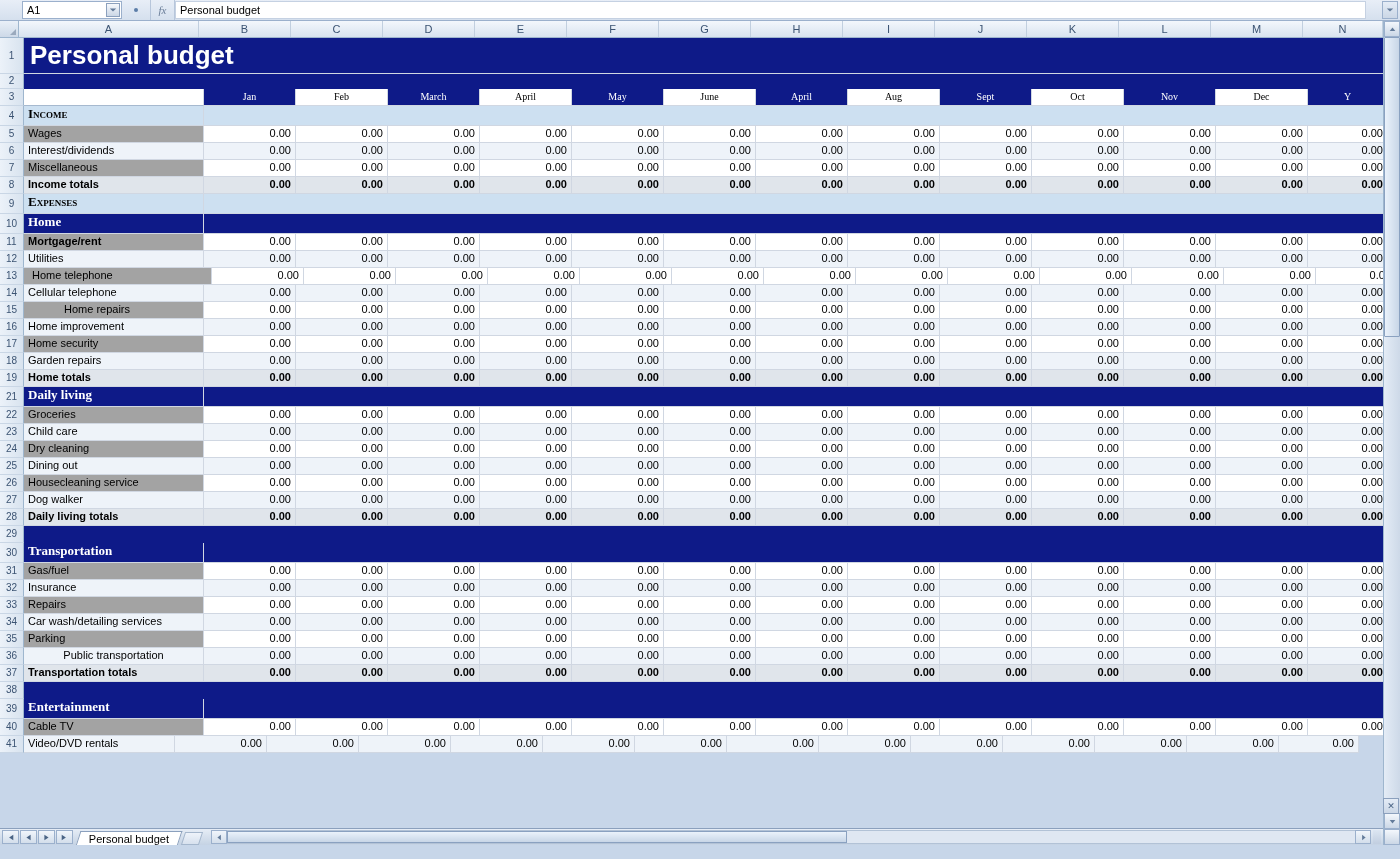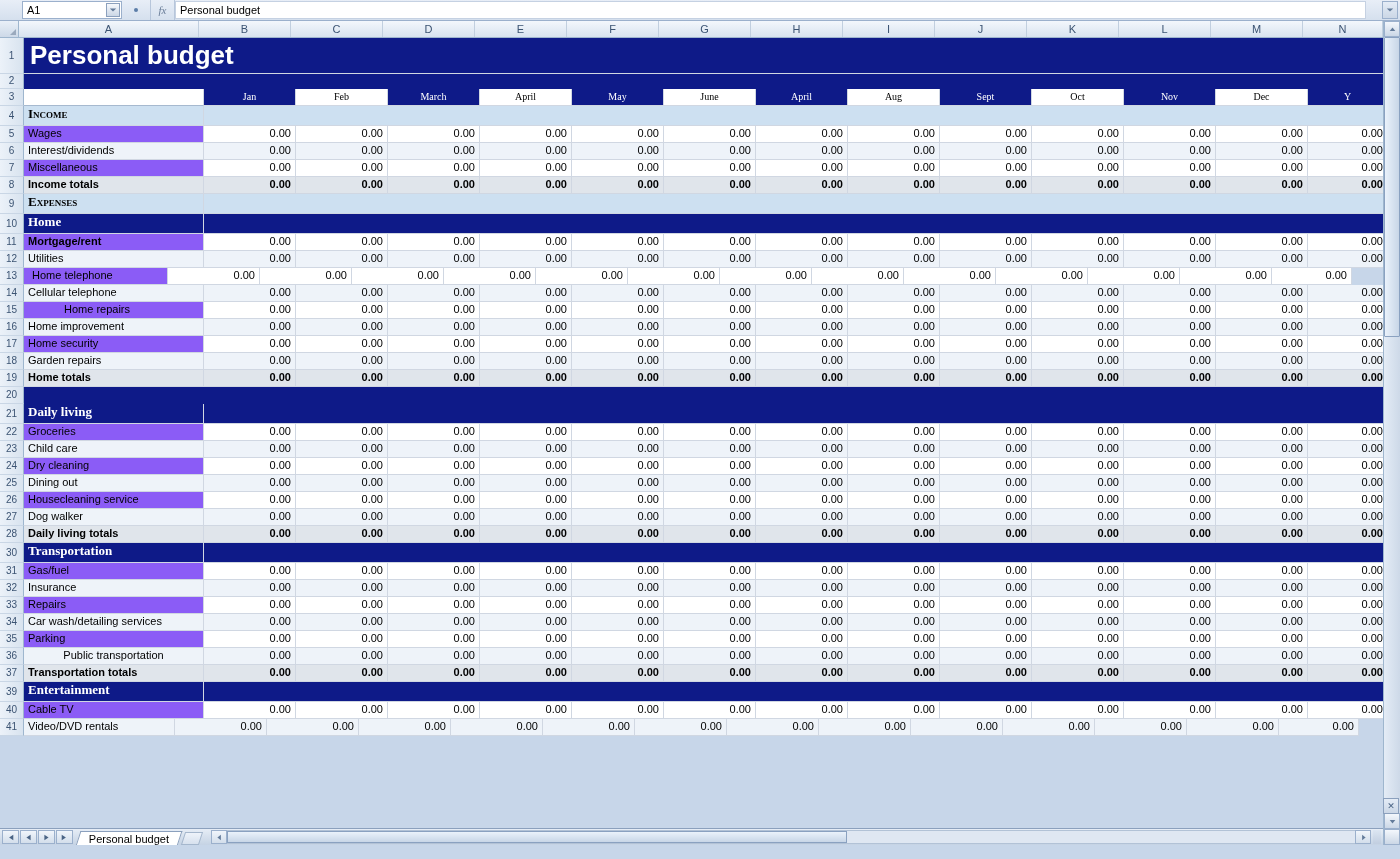--- a/index.html
+++ b/index.html
@@ -134,21 +134,21 @@
   font-size: 13px;
   font-variant: small-caps;
   padding-left:4px;
 }
 .section-title .cell.rest { background:#cde0f1;}
 .subsection .cell.first {
   background:#0e1a88; color:#fff;
   font-family: Verdana; font-weight:bold; font-size:13px;
 }
 .subsection .cell.rest { background:#0e1a88;}
-.data .cell.label { background:#8b5cf6; padding-left:4px;}
+.data .cell.label { background:#a3a3a3; padding-left:4px;}
 .data .cell.val { background:#fff; text-align:right;}
 .data.alt .cell.label{ background:#eef3f9;}
 .data.alt .cell.val{ background:#eef3f9;}
 .total .cell.label { background:#e0e5eb; font-weight:bold; padding-left:4px;}
 .total .cell.val { background:#e0e5eb; text-align:right; font-weight:bold;}
 .vscroll {
   width: 17px;
   background: linear-gradient(to right,#e4ecf6,#cdd9e8);
   border-left: 1px solid #9eb6ce;
   display:flex; flex-direction:column;
@@ -406,21 +406,21 @@
           <div class="cell val" style="width: 92px;">0.00</div>
           <div class="cell val" style="width: 92px;">0.00</div>
           <div class="cell val" style="width: 92px;">0.00</div>
           <div class="cell val" style="width: 92px;">0.00</div>
           <div class="cell val" style="width: 92px;">0.00</div>
           <div class="cell val" style="width: 92px;">0.00</div>
           <div class="cell val" style="width: 80px;">0.00</div>
         </div>
         <div class="row data" style="height: 17px;">
           <div class="row-num">13</div>
-          <div class="cell label" style="width: 144px; padding-left: 8px;">Home telephone</div>
+          <div class="cell label" style="width: 188px; padding-left: 8px;">Home telephone</div>
           <div class="cell val" style="width: 92px;">0.00</div>
           <div class="cell val" style="width: 92px;">0.00</div>
           <div class="cell val" style="width: 92px;">0.00</div>
           <div class="cell val" style="width: 92px;">0.00</div>
           <div class="cell val" style="width: 92px;">0.00</div>
           <div class="cell val" style="width: 92px;">0.00</div>
           <div class="cell val" style="width: 92px;">0.00</div>
           <div class="cell val" style="width: 92px;">0.00</div>
           <div class="cell val" style="width: 92px;">0.00</div>
           <div class="cell val" style="width: 92px;">0.00</div>
@@ -522,24 +522,20 @@
           <div class="cell val" style="width: 92px;">0.00</div>
           <div class="cell val" style="width: 92px;">0.00</div>
           <div class="cell val" style="width: 92px;">0.00</div>
           <div class="cell val" style="width: 92px;">0.00</div>
           <div class="cell val" style="width: 92px;">0.00</div>
           <div class="cell val" style="width: 92px;">0.00</div>
           <div class="cell val" style="width: 92px;">0.00</div>
           <div class="cell val" style="width: 92px;">0.00</div>
           <div class="cell val" style="width: 92px;">0.00</div>
           <div class="cell val" style="width: 80px;">0.00</div>
-        </div>
-        <div class="row spacer" style="height: 17px;">
-          <div class="row-num">20</div>
-          <div class="cell " style="width: 1364px;"></div>
         </div>
         <div class="row subsection" style="height: 20px;">
           <div class="row-num" style="line-height: 19px;">21</div>
           <div class="cell first" style="width: 180px;">Daily living</div>
           <div class="cell rest" style="width: 1184px;"></div>
         </div>
         <div class="row data" style="height: 17px;">
           <div class="row-num">22</div>
           <div class="cell label" style="width: 180px;">Groceries</div>
           <div class="cell val" style="width: 92px;">0.00</div>
@@ -651,20 +647,24 @@
           <div class="cell val" style="width: 92px;">0.00</div>
           <div class="cell val" style="width: 92px;">0.00</div>
           <div class="cell val" style="width: 92px;">0.00</div>
           <div class="cell val" style="width: 92px;">0.00</div>
           <div class="cell val" style="width: 92px;">0.00</div>
           <div class="cell val" style="width: 92px;">0.00</div>
           <div class="cell val" style="width: 92px;">0.00</div>
           <div class="cell val" style="width: 92px;">0.00</div>
           <div class="cell val" style="width: 80px;">0.00</div>
         </div>
+        <div class="row spacer" style="height: 17px;">
+          <div class="row-num">29</div>
+          <div class="cell " style="width: 1364px;"></div>
+        </div>
         <div class="row subsection" style="height: 20px;">
           <div class="row-num" style="line-height: 19px;">30</div>
           <div class="cell first" style="width: 180px;">Transportation</div>
           <div class="cell rest" style="width: 1184px;"></div>
         </div>
         <div class="row data" style="height: 17px;">
           <div class="row-num">31</div>
           <div class="cell label" style="width: 180px;">Gas/fuel</div>
           <div class="cell val" style="width: 92px;">0.00</div>
           <div class="cell val" style="width: 92px;">0.00</div>
@@ -774,20 +774,24 @@
           <div class="cell val" style="width: 92px;">0.00</div>
           <div class="cell val" style="width: 92px;">0.00</div>
           <div class="cell val" style="width: 92px;">0.00</div>
           <div class="cell val" style="width: 92px;">0.00</div>
           <div class="cell val" style="width: 92px;">0.00</div>
           <div class="cell val" style="width: 92px;">0.00</div>
           <div class="cell val" style="width: 92px;">0.00</div>
           <div class="cell val" style="width: 92px;">0.00</div>
           <div class="cell val" style="width: 92px;">0.00</div>
           <div class="cell val" style="width: 80px;">0.00</div>
+        </div>
+        <div class="row spacer" style="height: 17px;">
+          <div class="row-num">38</div>
+          <div class="cell " style="width: 1364px;"></div>
         </div>
         <div class="row subsection" style="height: 20px;">
           <div class="row-num" style="line-height: 19px;">39</div>
           <div class="cell first" style="width: 180px;">Entertainment</div>
           <div class="cell rest" style="width: 1184px;"></div>
         </div>
         <div class="row data" style="height: 17px;">
           <div class="row-num">40</div>
           <div class="cell label" style="width: 180px;">Cable TV</div>
           <div class="cell val" style="width: 92px;">0.00</div>

